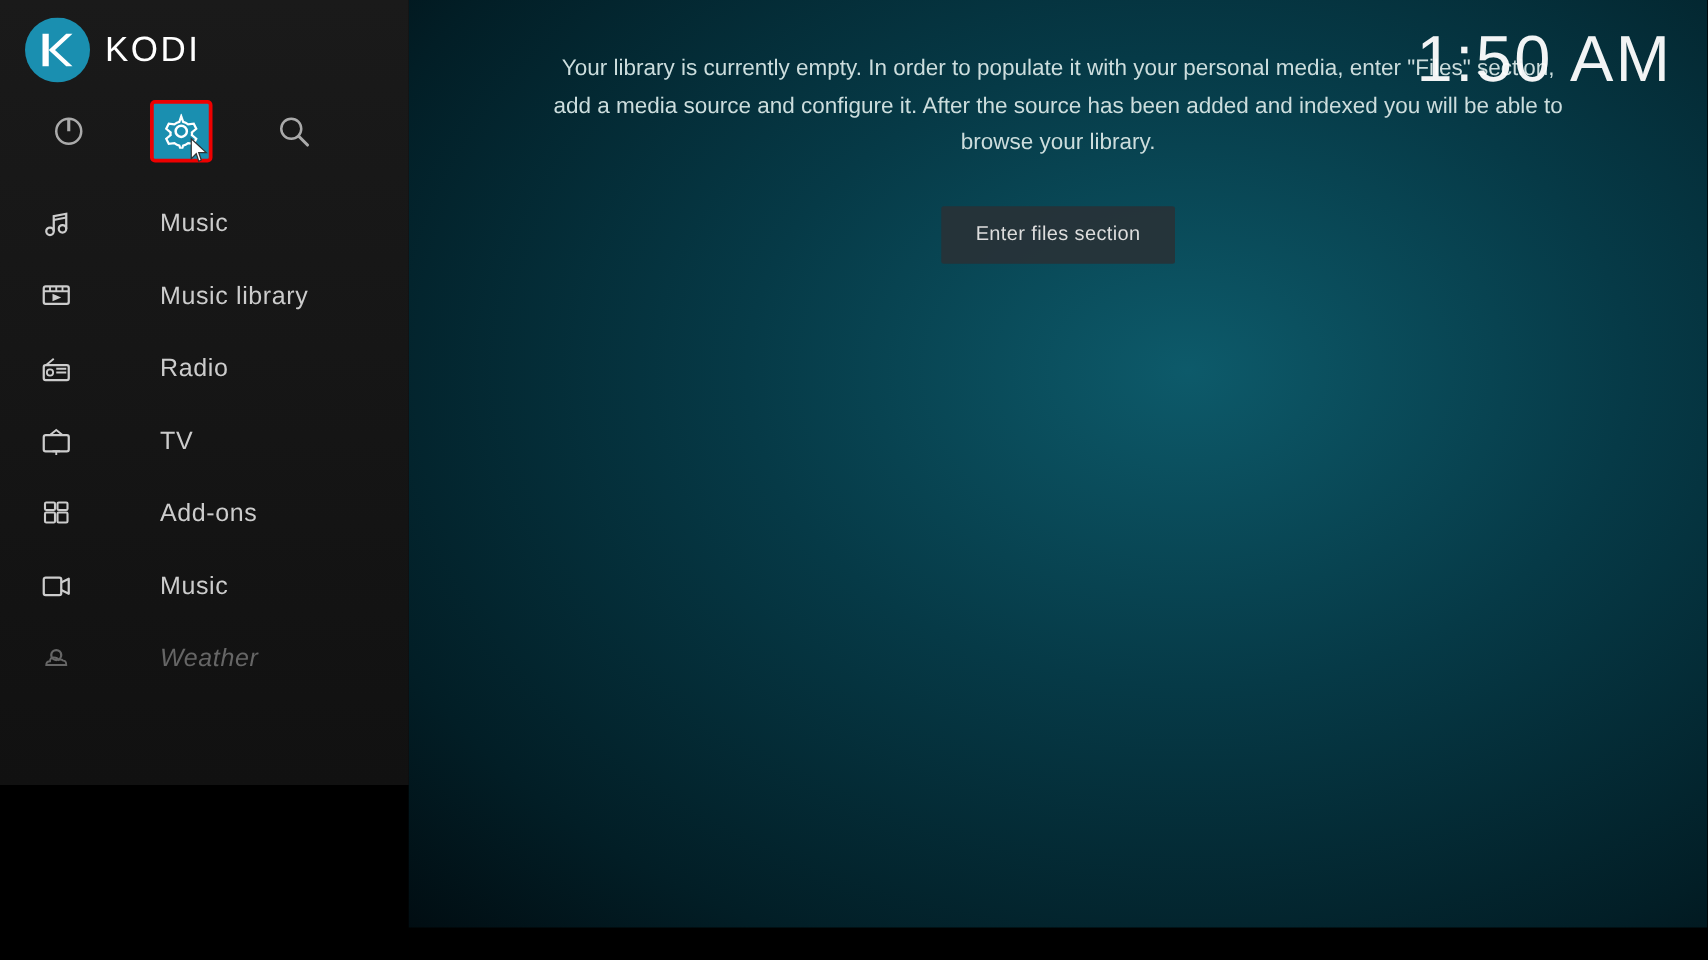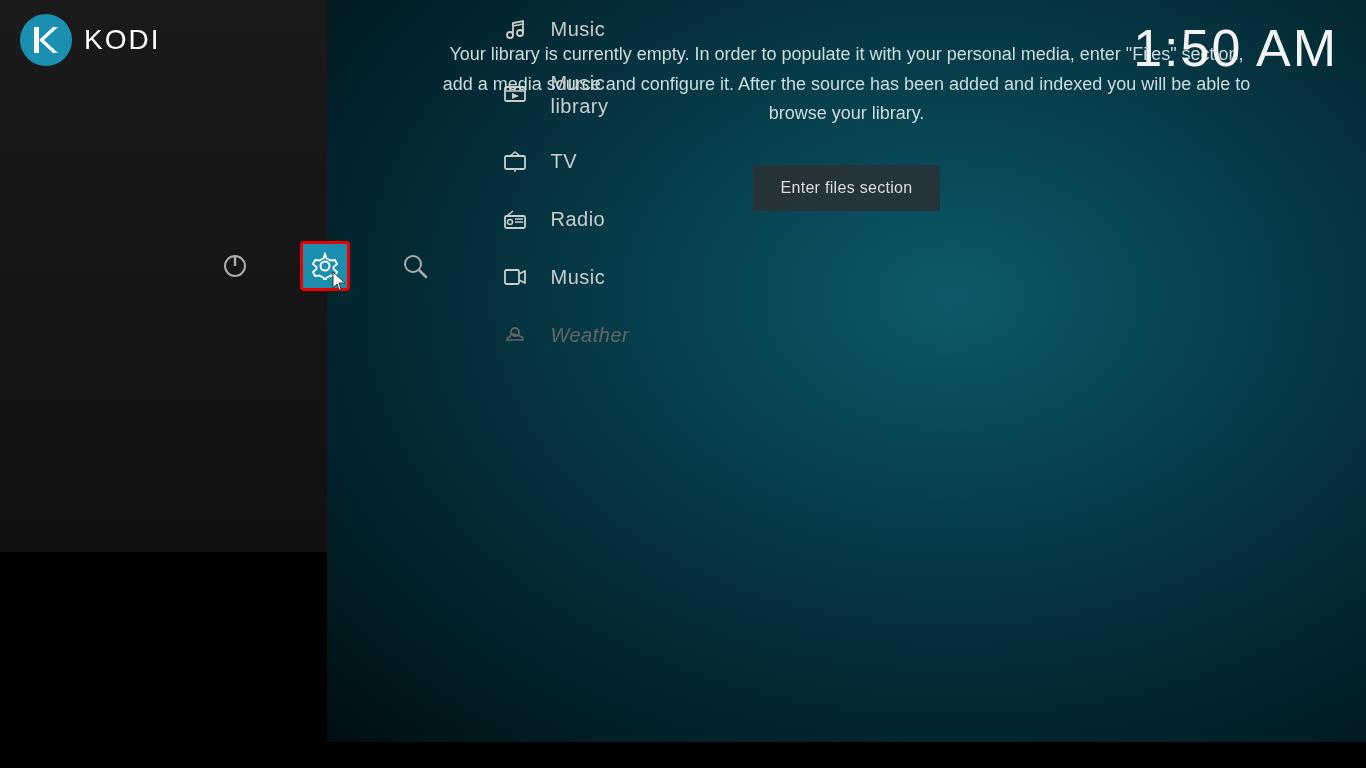--- a/index.html
+++ b/index.html
@@ -9,24 +9,24 @@
       height: 768px;
       overflow: hidden;
       font-family: 'Segoe UI', Arial, sans-serif;
       background: #000;
       display: flex;
     }
 
     
     .sidebar {
       width: 327px;
-      height: 552px;
+      height: 628px;
       background: linear-gradient(180deg, #1a1a1a 0%, #111 100%);
       display: flex;
-      flex-direction: row;
+      flex-direction: column;
       flex-shrink: 0;
       position: relative;
       z-index: 10;
     }
 
     .sidebar-header {
       display: flex;
       align-items: center;
       padding: 18px 20px 18px 20px;
       height: 80px;
@@ -100,20 +100,21 @@
     }
 
     .menu-item {
       display: flex;
       align-items: center;
       padding: 14px 30px;
       cursor: pointer;
       color: #ccc;
       transition: background 0.15s;
       min-height: 54px;
+      gap: 48px;
     }
 
     .menu-item.dimmed {
       color: #666;
       font-style: italic;
     }
 
     .menu-icon {
       width: 30px;
       height: 30px;
@@ -264,42 +265,53 @@
           <line x1="17" y1="4" x2="17" y2="8" stroke="#ccc" stroke-width="1.5"></line>
           <polygon points="9,10 9,16 16,13" fill="#ccc"></polygon>
         </svg>
       </div>
       <span class="menu-label">Music library</span>
     </div>
 
     <div class="menu-item">
       <div class="menu-icon">
         <svg width="24" height="24" viewBox="0 0 24 24" fill="none">
-          <rect x="2" y="7" width="20" height="13" rx="1.5" stroke="#ccc" stroke-width="1.8" fill="none"></rect>
-          <line x1="9" y1="20" x2="15" y2="20" stroke="#ccc" stroke-width="1.5"></line>
-          <line x1="12" y1="20" x2="12" y2="23" stroke="#ccc" stroke-width="1.5"></line>
-          <polyline points="7,7 12,3 17,7" stroke="#ccc" stroke-width="1.5" fill="none"></polyline>
-        </svg>
-      </div>
-      <span class="menu-label">TV</span>
-    </div>
-
-    <div class="menu-item">
-      <div class="menu-icon">
-        <svg width="24" height="24" viewBox="0 0 24 24" fill="none">
           <rect x="2" y="9" width="20" height="12" rx="1.5" stroke="#ccc" stroke-width="1.8" fill="none"></rect>
           <circle cx="7" cy="15" r="2.5" stroke="#ccc" stroke-width="1.5" fill="none"></circle>
           <line x1="12" y1="12" x2="20" y2="12" stroke="#ccc" stroke-width="1.5"></line>
           <line x1="12" y1="15" x2="20" y2="15" stroke="#ccc" stroke-width="1.5"></line>
           <line x1="4" y1="9" x2="10" y2="4" stroke="#ccc" stroke-width="1.5"></line>
         </svg>
       </div>
       <span class="menu-label">Radio</span>
     </div>
 
+    <div class="menu-item">
+      <div class="menu-icon">
+        <svg width="24" height="24" viewBox="0 0 24 24" fill="none">
+          <rect x="2" y="7" width="20" height="13" rx="1.5" stroke="#ccc" stroke-width="1.8" fill="none"></rect>
+          <line x1="9" y1="20" x2="15" y2="20" stroke="#ccc" stroke-width="1.5"></line>
+          <line x1="12" y1="20" x2="12" y2="23" stroke="#ccc" stroke-width="1.5"></line>
+          <polyline points="7,7 12,3 17,7" stroke="#ccc" stroke-width="1.5" fill="none"></polyline>
+        </svg>
+      </div>
+      <span class="menu-label">TV</span>
+    </div>
+
+    <div class="menu-item">
+      <div class="menu-icon">
+        <svg width="24" height="24" viewBox="0 0 24 24" fill="none">
+          <rect x="3" y="11" width="8" height="8" rx="1" stroke="#ccc" stroke-width="1.7" fill="none"></rect>
+          <rect x="13" y="11" width="8" height="8" rx="1" stroke="#ccc" stroke-width="1.7" fill="none"></rect>
+          <rect x="3" y="3" width="8" height="6" rx="1" stroke="#ccc" stroke-width="1.7" fill="none"></rect>
+          <rect x="13" y="3" width="8" height="6" rx="1" stroke="#ccc" stroke-width="1.7" fill="none"></rect>
+        </svg>
+      </div>
+      <span class="menu-label">Add-ons</span>
+    </div>
 
 
     <div class="menu-item">
       <div class="menu-icon">
         <svg width="24" height="24" viewBox="0 0 24 24" fill="none">
           <rect x="2" y="5" width="14" height="14" rx="1.5" stroke="#ccc" stroke-width="1.8" fill="none"></rect>
           <polyline points="16,9 22,6 22,18 16,15" stroke="#ccc" stroke-width="1.8" fill="none" stroke-linejoin="round"></polyline>
         </svg>
       </div>
       <span class="menu-label">Music</span>

